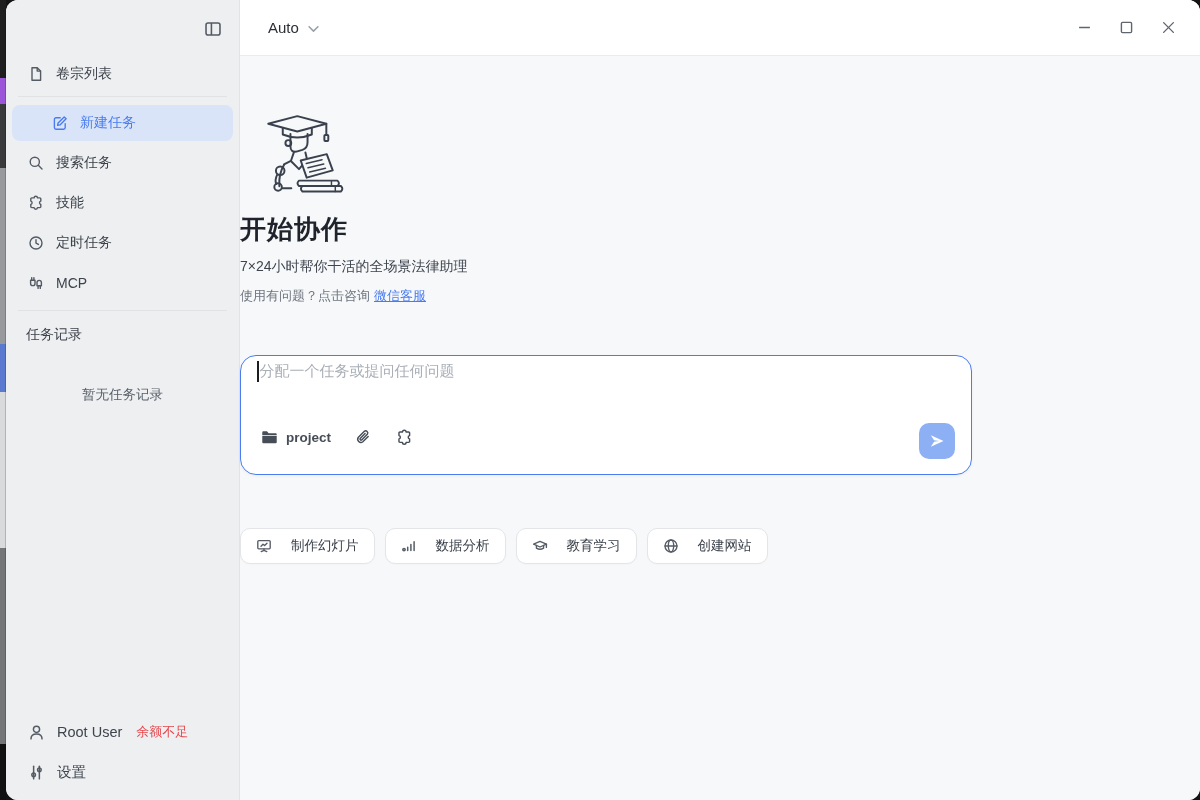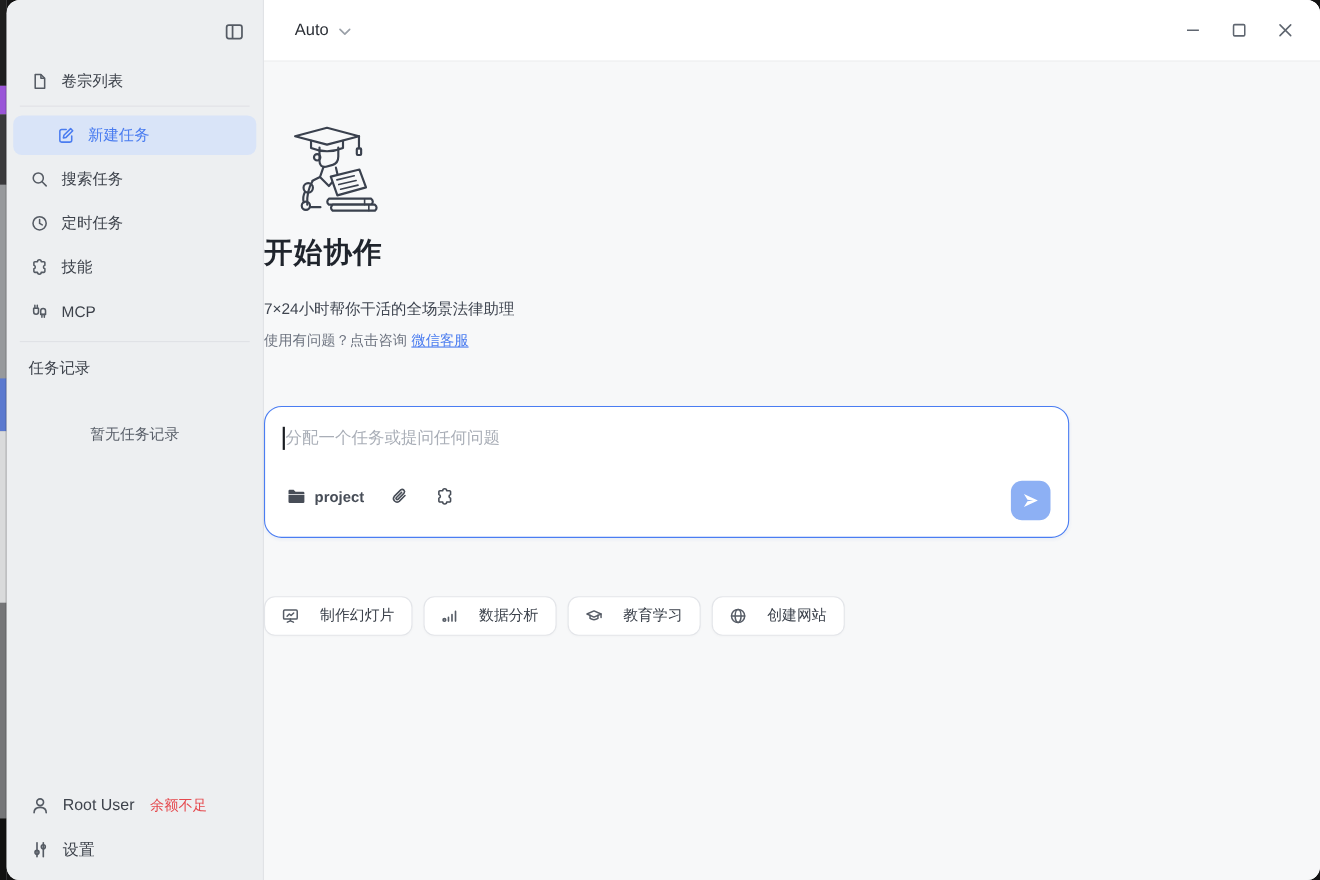--- a/index.html
+++ b/index.html
@@ -46,28 +46,28 @@
   .mode-select { display:flex; align-items:center; gap:9px; cursor:pointer;
                  font-size:15px; color:#2b2f36; }
   .mode-select .chev { color:#9aa0a8; display:flex; margin-top:2px; }
   .win-controls { margin-left:auto; display:flex; align-items:center; gap:14px; }
   .win-btn { width:28px; height:28px; border:none; background:none; cursor:pointer;
              display:flex; align-items:center; justify-content:center; color:#5f6670; }
 
   .content { flex:1; display:flex; flex-direction:column; align-items:flex-start; }
   .illustration { margin-top:55px; flex:none; }
   .hero-title { margin-top:19px; font-size:26px; font-weight:700; color:#1f242c; letter-spacing:1px; }
-  .hero-sub { margin-top:25px; font-size:14px; color:#3f4550; }
+  .hero-sub { margin-top:11px; font-size:14px; color:#3f4550; }
   .hero-help { margin-top:11px; font-size:13px; color:#6e7480; }
   .hero-help a { color:#4a7cf0; text-decoration:underline; cursor:pointer; margin-left:4px; }
 
   .composer { margin-top:50px; width:732px; height:120px; background:#ffffff;
               border:1.5px solid #4a7df2; border-radius:16px; position:relative;
               box-shadow:0 1px 3px rgba(40,80,180,.06); }
-  .composer-inputline { position:absolute; top:18px; left:16px; display:flex; align-items:center; }
+  .composer-inputline { position:absolute; top:5px; left:16px; display:flex; align-items:center; }
   .caret { width:1.5px; height:21px; background:#1a1d22; margin-right:1px; animation:blink 1.1s step-end infinite; }
   @keyframes blink { 50% { opacity:0; } }
   .placeholder { font-size:15px; color:#a9aeb7; }
   .composer-tools { position:absolute; left:20px; bottom:28px; display:flex; align-items:center; gap:24px; }
   .tool-project { display:flex; align-items:center; gap:8px; cursor:pointer;
                   font-size:13.5px; color:#474d57; font-weight:600; }
   .tool-btn { background:none; border:none; cursor:pointer; display:flex; color:#474d57; padding:0; }
   .send-btn { position:absolute; right:16px; bottom:15px; width:36px; height:36px;
               border:none; border-radius:10px; background:#8db0f4; cursor:pointer;
               display:flex; align-items:center; justify-content:center; }
@@ -136,35 +136,35 @@
           <svg viewBox="0 0 16 16" width="16" height="16" fill="none" stroke="currentColor" stroke-width="1.4" stroke-linecap="round">
             <circle cx="6.8" cy="6.8" r="4.6"></circle>
             <line x1="10.3" y1="10.3" x2="14" y2="14"></line>
           </svg>
         </span>
         <span>搜索任务</span>
       </div>
 
       <div class="nav-item">
         <span class="ic">
+          <svg viewBox="0 0 16 16" width="16" height="16" fill="none" stroke="currentColor" stroke-width="1.4" stroke-linejoin="round">
+            <path d="M6.1 2.9 a1.7 1.7 0 0 1 3.4 0 h2.4 a.9.9 0 0 1 .9 .9 v2.3 a1.7 1.7 0 0 0 0 3.3 v2.3 a.9.9 0 0 1 -.9 .9 H9.5 a1.7 1.7 0 0 1 -3.4 0 H3.7 a.9.9 0 0 1 -.9 -.9 V9.4 a1.7 1.7 0 0 0 0 -3.3 V3.8 a.9.9 0 0 1 .9 -.9 Z"></path>
+          </svg>
+        </span>
+        <span>技能</span>
+      </div>
+
+      <div class="nav-item">
+        <span class="ic">
           <svg viewBox="0 0 16 16" width="16" height="16" fill="none" stroke="currentColor" stroke-width="1.4" stroke-linecap="round">
             <circle cx="8" cy="8" r="6"></circle>
             <path d="M8 4.6 V8 l2.4 1.4"></path>
           </svg>
         </span>
         <span>定时任务</span>
-      </div>
-
-      <div class="nav-item">
-        <span class="ic">
-          <svg viewBox="0 0 16 16" width="16" height="16" fill="none" stroke="currentColor" stroke-width="1.4" stroke-linejoin="round">
-            <path d="M6.1 2.9 a1.7 1.7 0 0 1 3.4 0 h2.4 a.9.9 0 0 1 .9 .9 v2.3 a1.7 1.7 0 0 0 0 3.3 v2.3 a.9.9 0 0 1 -.9 .9 H9.5 a1.7 1.7 0 0 1 -3.4 0 H3.7 a.9.9 0 0 1 -.9 -.9 V9.4 a1.7 1.7 0 0 0 0 -3.3 V3.8 a.9.9 0 0 1 .9 -.9 Z"></path>
-          </svg>
-        </span>
-        <span>技能</span>
       </div>
 
       <div class="nav-item">
         <span class="ic">
           <svg viewBox="0 0 16 16" width="16" height="16" fill="none" stroke="currentColor" stroke-width="1.4" stroke-linecap="round" stroke-linejoin="round">
             <path d="M2.6 5.2 v3.2 a2.2 2.2 0 0 0 4.4 0 V5.2 Z"></path>
             <path d="M3.7 5.2 V2.6 M5.9 5.2 V2.6"></path>
             <path d="M9 10.8 v-3.2 a2.2 2.2 0 0 1 4.4 0 v3.2 Z"></path>
             <path d="M10.1 10.8 v2.6 M12.3 10.8 v2.6"></path>
           </svg>

